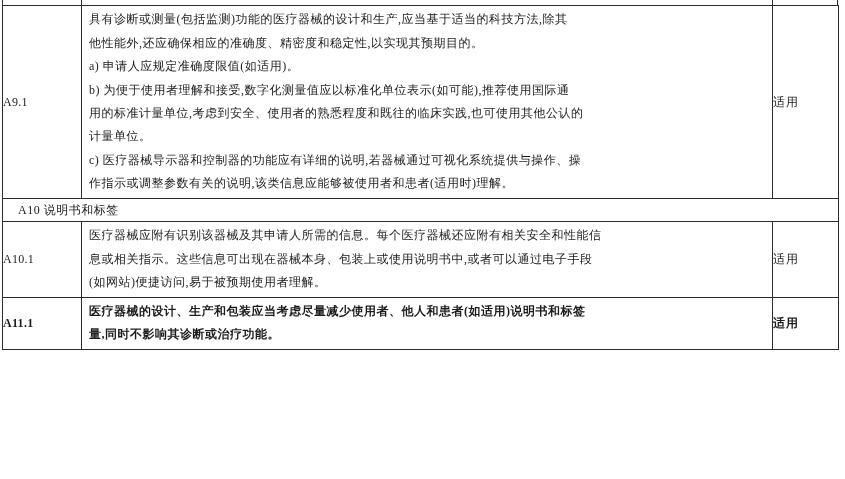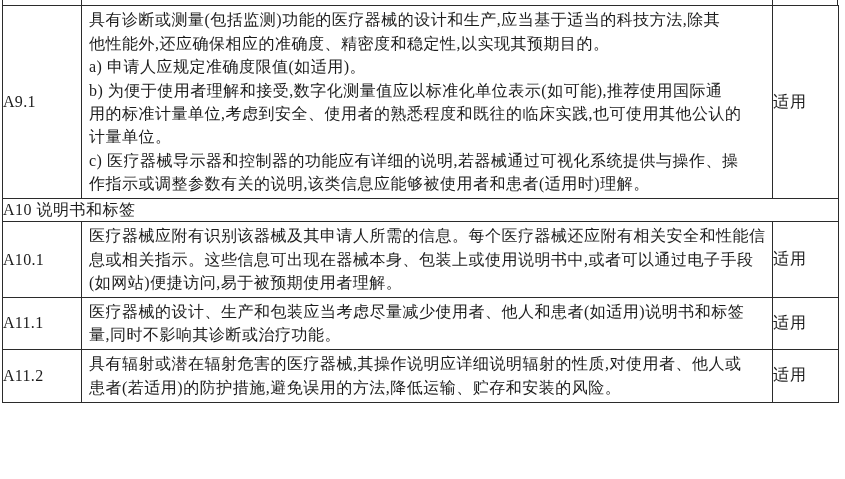--- a/index.html
+++ b/index.html
@@ -33,47 +33,47 @@
     position: absolute;
     left: 2px;
     top: 5px;
     width: 836px;
     border-collapse: collapse;
     table-layout: fixed;
   }
   td {
     border: 1px solid var(--border);
     vertical-align: middle;
-    font-size: 16px;
+    font-size: 12px;
     padding: 0;
   }
   td.code-cell {
     letter-spacing: 0.3px;
   }
   td.text-cell {
     padding: 2px 6px 2px 7px;
     line-height: 23.4px;
     white-space: pre-line;
     letter-spacing: 0.5px;
     text-align: left;
   }
   td.status-cell {
     text-align: left;
     letter-spacing: 1px;
   }
   td.section-cell {
-    padding-left: 0;
+    padding-left: 15px;
     letter-spacing: 0.5px;
     margin-top: 36px;
   }
   tr.row-a9-1   { height: 193px; }
   tr.row-a10    { height: 23px; }
   tr.row-a10-1  { height: 76px; }
   tr.row-a11    { height: 24px; }
-  tr.row-a11-1  { height: 51px; }
+  tr.row-a11-1  { height: 51px; font-weight: bold; }
   tr.row-a11-2  { height: 53px; }
   tr.row-a11-3  { height: 44px; }
 </style>
 </head>
 <body>
 
 <div class="sheet">
 
   <div class="stub" style="left:2px"></div>
   <div class="stub" style="left:81px"></div>
@@ -108,21 +108,15 @@
 息或相关指示。这些信息可出现在器械本身、包装上或使用说明书中,或者可以通过电子手段
 (如网站)便捷访问,易于被预期使用者理解。</td>
         <td class="status-cell">适用</td>
       </tr>
       <tr class="row-a11-1">
         <td class="code-cell">A11.1</td>
         <td class="text-cell">医疗器械的设计、生产和包装应当考虑尽量减少使用者、他人和患者(如适用)说明书和标签
 量,同时不影响其诊断或治疗功能。</td>
         <td class="status-cell">适用</td>
       </tr>
-      <tr class="row-a11-2">
-        <td class="code-cell">A11.2</td>
-        <td class="text-cell">具有辐射或潜在辐射危害的医疗器械,其操作说明应详细说明辐射的性质,对使用者、他人或
-患者(若适用)的防护措施,避免误用的方法,降低运输、贮存和安装的风险。</td>
-        <td class="status-cell">适用</td>
-      </tr>
     </tbody>
   </table>
 </div>
 
 </body></html>

